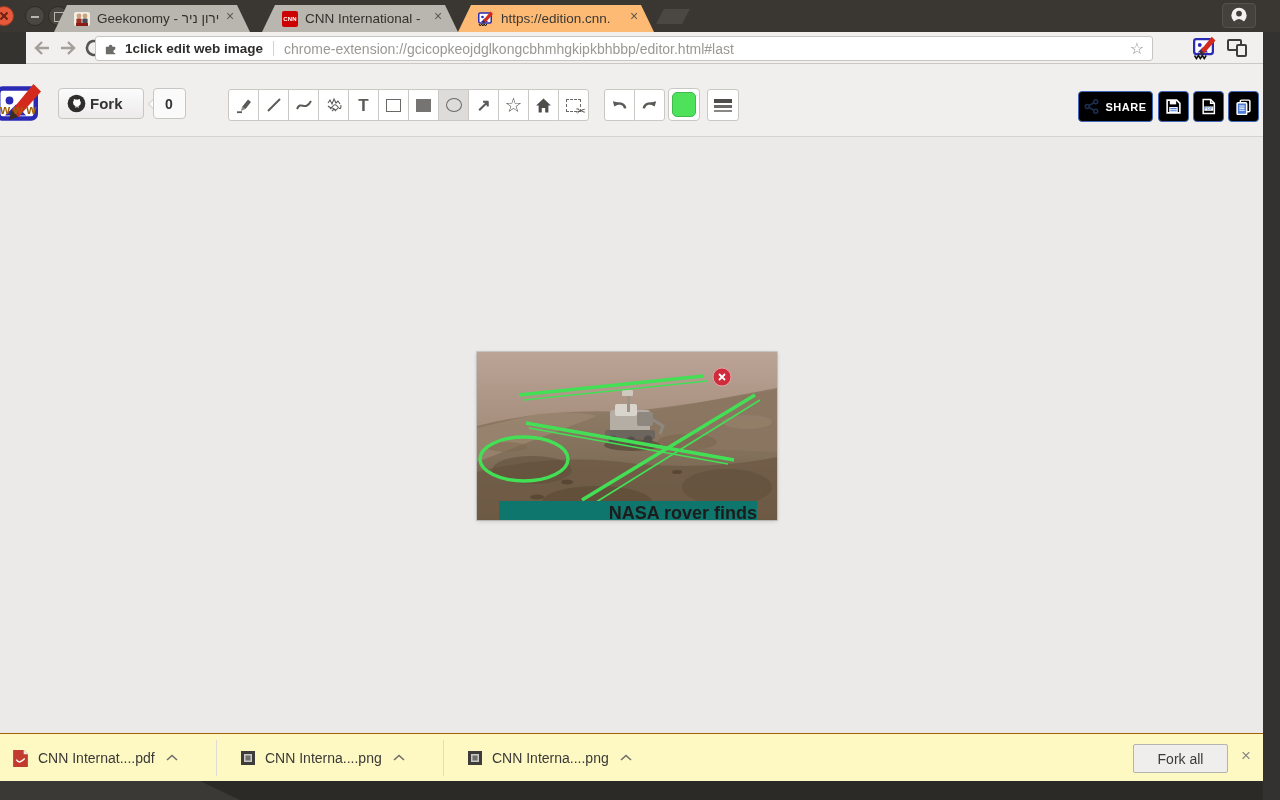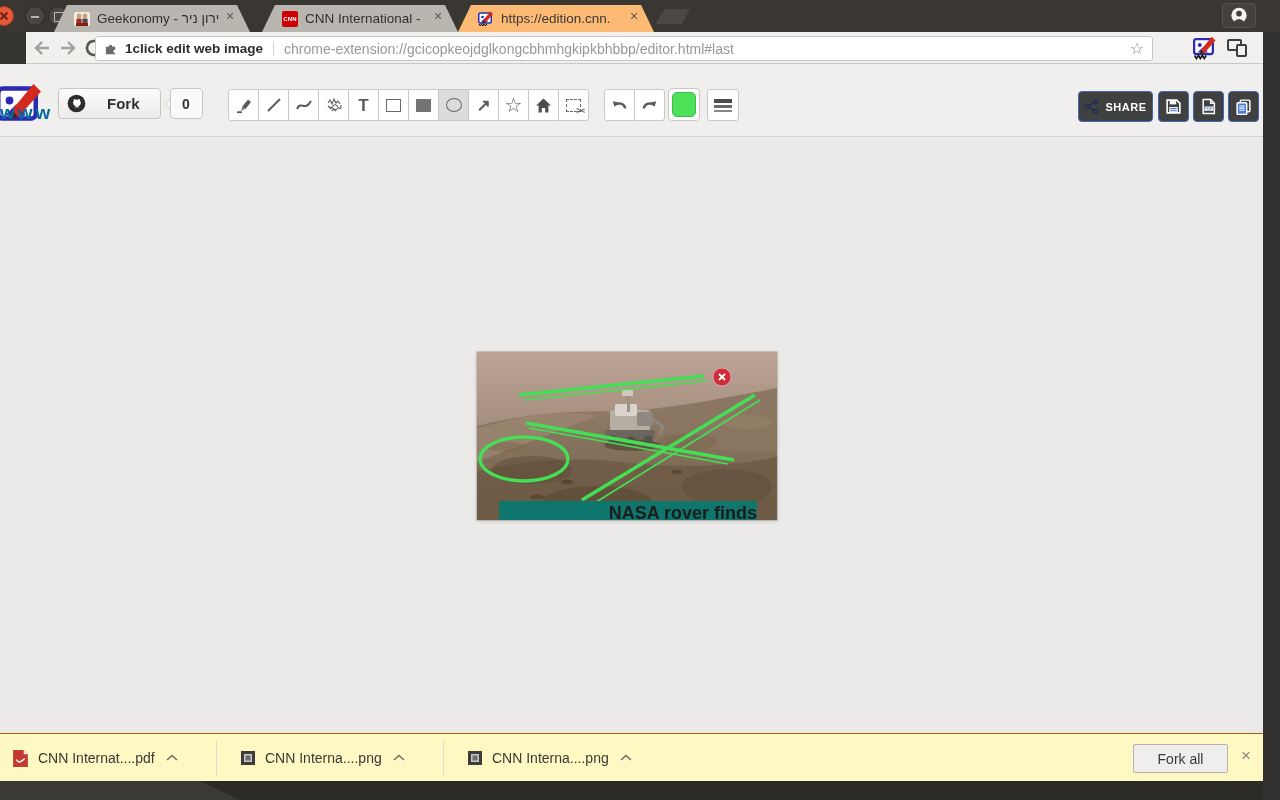--- a/index.html
+++ b/index.html
@@ -45,23 +45,23 @@
   .omni-url { color:#9b9894; font-size:14px; white-space:nowrap; overflow:hidden; flex:1; }
   .omni-star { font-size:16px; color:#8e8b87; margin-left:8px; }
   .abp { position:absolute; left:1137px; top:37px; width:21px; height:21px; background:#c70d2c;
          color:#fff; font-weight:bold; font-size:6.5px; text-align:center; line-height:21px;
          clip-path:polygon(30% 0,70% 0,100% 30%,100% 70%,70% 100%,30% 100%,0 70%,0 30%); }
   .menu-dots { position:absolute; left:1237px; top:36px; font-size:16px; color:#55534f; letter-spacing:0; }
   
   .edheader { position:absolute; left:0; top:64px; width:1263px; height:73px; background:#f0efed;
               border-bottom:1px solid #d6d4d0; }
   .logo { position:absolute; left:-4px; top:12px; width:48px; height:52px; }
-  .logo-www { position:absolute; left:0px; top:38px; font-size:19px; font-weight:bold; color:#0369a1; letter-spacing:3px; }
+  .logo-www { position:absolute; left:0px; top:38px; font-size:13px; font-weight:bold; color:#a16207; letter-spacing:3px; }
   .forkwrap { position:absolute; left:58px; top:24px; display:flex; align-items:center; }
-  .forkbtn { height:31px; padding:0 20px 0 8px; display:flex; align-items:center; gap:21px;
+  .forkbtn { height:31px; padding:0 20px 0 8px; display:flex; align-items:center; gap:4px;
              background:linear-gradient(#fcfcfc,#eceaea); border:1px solid #c8c6c3; border-radius:4px;
              font-size:15px; font-weight:bold; color:#333; }
   .forkcount { position:relative; height:31px; min-width:33px; margin-left:9px; background:#fafafa;
                border:1px solid #c8c6c3; border-radius:4px; font-size:14px; font-weight:bold; color:#333;
                display:flex; align-items:center; justify-content:center; }
   .forkcount::before { content:""; position:absolute; left:-6px; top:10px; border:5px solid transparent;
                        border-right-color:#c8c6c3; border-left-width:0; }
   .forkcount::after { content:""; position:absolute; left:-4.5px; top:10.5px; border:4.5px solid transparent;
                       border-right-color:#fafafa; border-left-width:0; }
   .toolrow { position:absolute; left:228px; top:25px; display:flex; }
@@ -77,21 +77,21 @@
   .crop-box { width:15px; height:13px; border:1.2px dashed #6b6966; position:relative; }
   .crop-box .sc { position:absolute; right:-6px; bottom:-7px; font-size:12px; color:#55534f; }
   .undoredo { position:absolute; left:604px; top:25px; display:flex; }
   .swatchbtn { position:absolute; left:668px; top:24px; width:32px; height:33px; background:#fff;
                border:1px solid #c9c8c5; border-radius:4px; display:flex; align-items:center; justify-content:center; }
   .swatch { width:24px; height:25px; border-radius:5px; border:1px solid #3dbb4c; }
   .widthbtn { position:absolute; left:707px; top:25px; width:32px; height:32px; background:#fff;
               border:1px solid #c9c8c5; border-radius:3px; display:flex; flex-direction:column;
               align-items:center; justify-content:center; gap:2px; }
   .wline { width:18px; }
-  .bluebtn { position:absolute; top:27px; height:31px; background:#404040; border:1px solid #3f68bb;
+  .bluebtn { position:absolute; top:27px; height:31px; background:#000000; border:1px solid #3f68bb;
              border-radius:4px; display:flex; align-items:center; justify-content:center; gap:6px;
              color:#fff; font-size:11px; font-weight:bold; letter-spacing:.5px; }
   
   .canvas { position:absolute; left:0; top:137px; width:1263px; height:596px; background:#ebeae8; }
   .imgbox { position:absolute; left:477px; top:215px; width:300px; height:168px;
             box-shadow:0 0 0 1px rgba(0,0,0,.12), 0 1px 4px rgba(0,0,0,.18); overflow:visible; }
   .mars, .anno { position:absolute; left:0; top:0; width:300px; height:168px; }
   .caption { position:absolute; left:22px; bottom:0; width:258px; height:19px; background:#0f766e;
              overflow:hidden; text-align:right; }
   .caption span { font-size:18px; font-weight:bold; color:#1c1c1c; line-height:24px; display:inline-block; }

